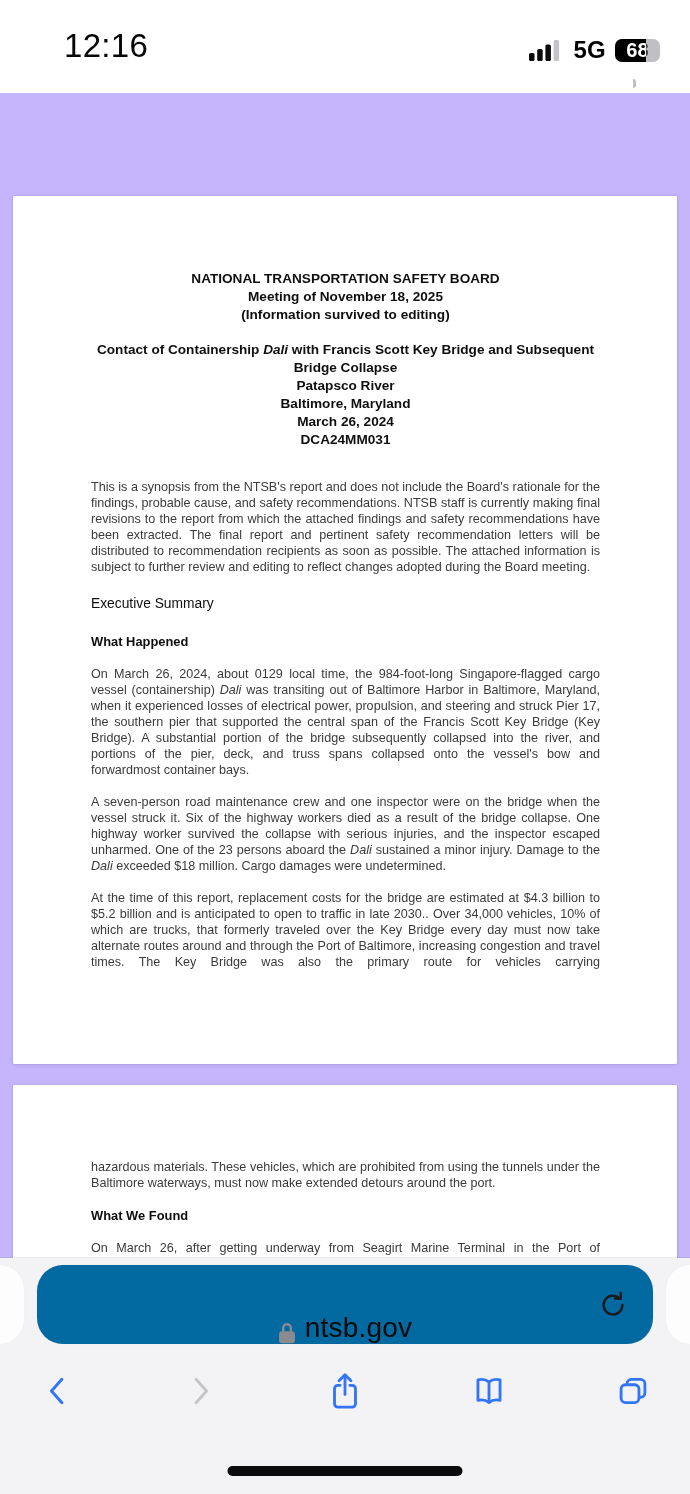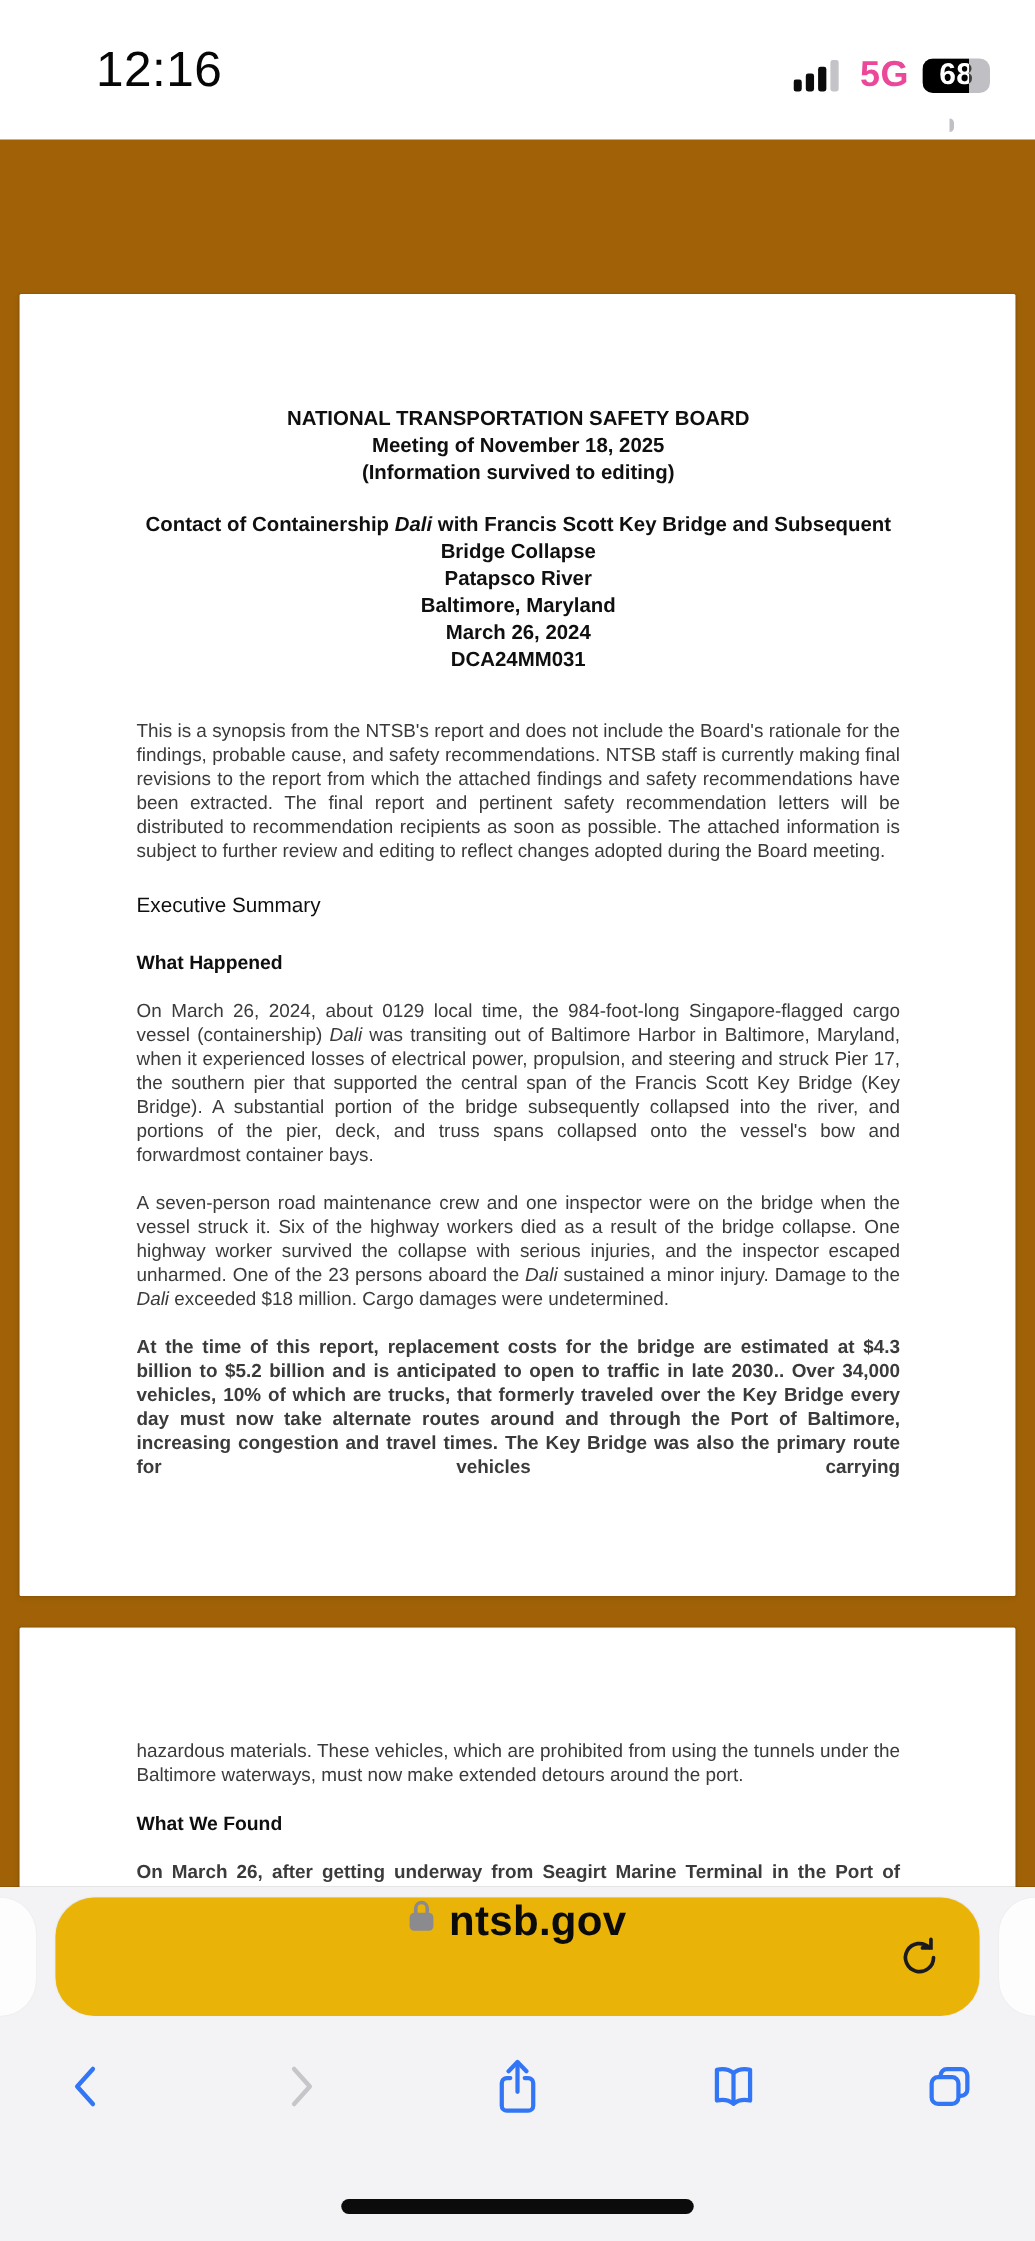--- a/index.html
+++ b/index.html
@@ -8,58 +8,58 @@
     font-family:"Liberation Sans", sans-serif;
     background:#ffffff; position:relative; overflow:hidden;
     -webkit-font-smoothing:antialiased;
   }
   .screen { position:absolute; inset:0; }
 
   
   .status-bar { position:absolute; left:0; top:0; width:690px; height:93px; background:#ffffff; }
   .time { position:absolute; left:64px; top:27px; font-size:33px; font-weight:400; color:#060606; letter-spacing:.3px; }
   .status-right { position:absolute; right:30px; top:36px; display:flex; align-items:center; gap:9px; }
-  .net-label { font-size:24px; font-weight:600; color:#ec4899; letter-spacing:.3px; }
+  .net-label { font-size:24px; font-weight:600; color:#000000; letter-spacing:.3px; }
   .battery { position:relative; width:45px; height:23px; background:#bfbfc4; border-radius:7px; overflow:hidden; isolation:isolate; }
   .battery-fill { position:absolute; left:0; top:0; bottom:0; width:68%; background:#000000; }
   .battery-num { position:absolute; inset:0; display:flex; align-items:center; justify-content:center;
                  font-size:20px; font-weight:700; color:#ffffff; mix-blend-mode:difference; letter-spacing:.2px; }
   .battery-cap { position:absolute; right:24px; top:43px; width:3px; height:9px; background:#bfbfc4; border-radius:0 3px 3px 0; }
 
   
-  .pdf-area { position:absolute; left:0; top:93px; width:690px; height:1165px; background:#a16207; overflow:hidden; }
+  .pdf-area { position:absolute; left:0; top:93px; width:690px; height:1165px; background:#c4b5fd; overflow:hidden; }
   .page { position:absolute; left:13px; width:664px; background:#ffffff;
           box-shadow:0 0 1px rgba(0,0,0,.28), 0 1px 4px rgba(0,0,0,.10); border-radius:1px; }
   .page1 { top:103px; height:868px; }
   .page2 { top:992px; height:420px; }
 
   .doc { padding:74px 77px 0 78px; font-size:12.6px; line-height:16px; color:#3b3b3b; }
   .page2 .doc { }
   .doc .center { text-align:center; }
   .h-board, .doc-title, .sub-line { font-weight:700; color:#0f0f0f; font-size:13.6px; line-height:18px; }
   .title-block { margin-top:17px; }
   .para { margin-top:16px; text-align:justify; }
   .para.first { margin-top:30px; }
-  .para.justify-last { text-align-last:justify;font-weight:bold; }
+  .para.justify-last { text-align-last:justify; }
   .sec-h1 { margin-top:20px; font-weight:400; color:#0f0f0f; font-size:13.8px; line-height:18px; }
   .sec-h2 { margin-top:20px; font-weight:700; color:#0f0f0f; font-size:12.9px; line-height:17px; }
   .page2 .sec-h2 { margin-top:16px; }
   .clipped-line { height:9px; overflow:hidden; text-align:justify; text-align-last:justify; }
   em { font-style:italic; }
 
   
   .bottom-bar { position:absolute; left:0; top:1258px; width:690px; height:236px;
                 background:#f3f3f5; box-shadow:0 -0.5px 0 rgba(0,0,0,.14); }
   .tab-stub { position:absolute; top:7px; width:48px; height:79px; background:#fdfdfe; border-radius:24px;
               box-shadow:0 0 1px rgba(0,0,0,.08); }
   .tab-stub.left  { left:-24px; }
   .tab-stub.right { left:666px; }
-  .url-bar { position:absolute; left:37px; top:7px; width:616px; height:79px; background:#eab308;
-             border-radius:26px; display:flex; align-items:flex-start; justify-content:center; gap:9px;
-             box-shadow:0 0 1px rgba(0,0,0,.08);font-weight:bold; }
+  .url-bar { position:absolute; left:37px; top:7px; width:616px; height:79px; background:#0369a1;
+             border-radius:26px; display:flex; align-items:flex-end; justify-content:center; gap:9px;
+             box-shadow:0 0 1px rgba(0,0,0,.08); }
   .url-text { font-size:28px; color:#0b0b0b; letter-spacing:.2px; }
   .reload-btn { position:absolute; right:22px; top:50%; transform:translateY(-50%);
                 width:36px; height:36px; background:none; border:none; display:flex; align-items:center; justify-content:center; }
   .nav-row { position:absolute; left:0; top:103px; width:690px; height:60px;
              display:flex; align-items:center; justify-content:space-between; padding:0 31px; }
   .nav-btn { width:52px; height:56px; background:none; border:none; display:flex; align-items:center; justify-content:center; }
   .home-indicator { position:absolute; left:50%; top:208px; transform:translateX(-50%);
                     width:235px; height:10px; border-radius:5px; background:#0b0b0b; }
 </style>
 </head>

